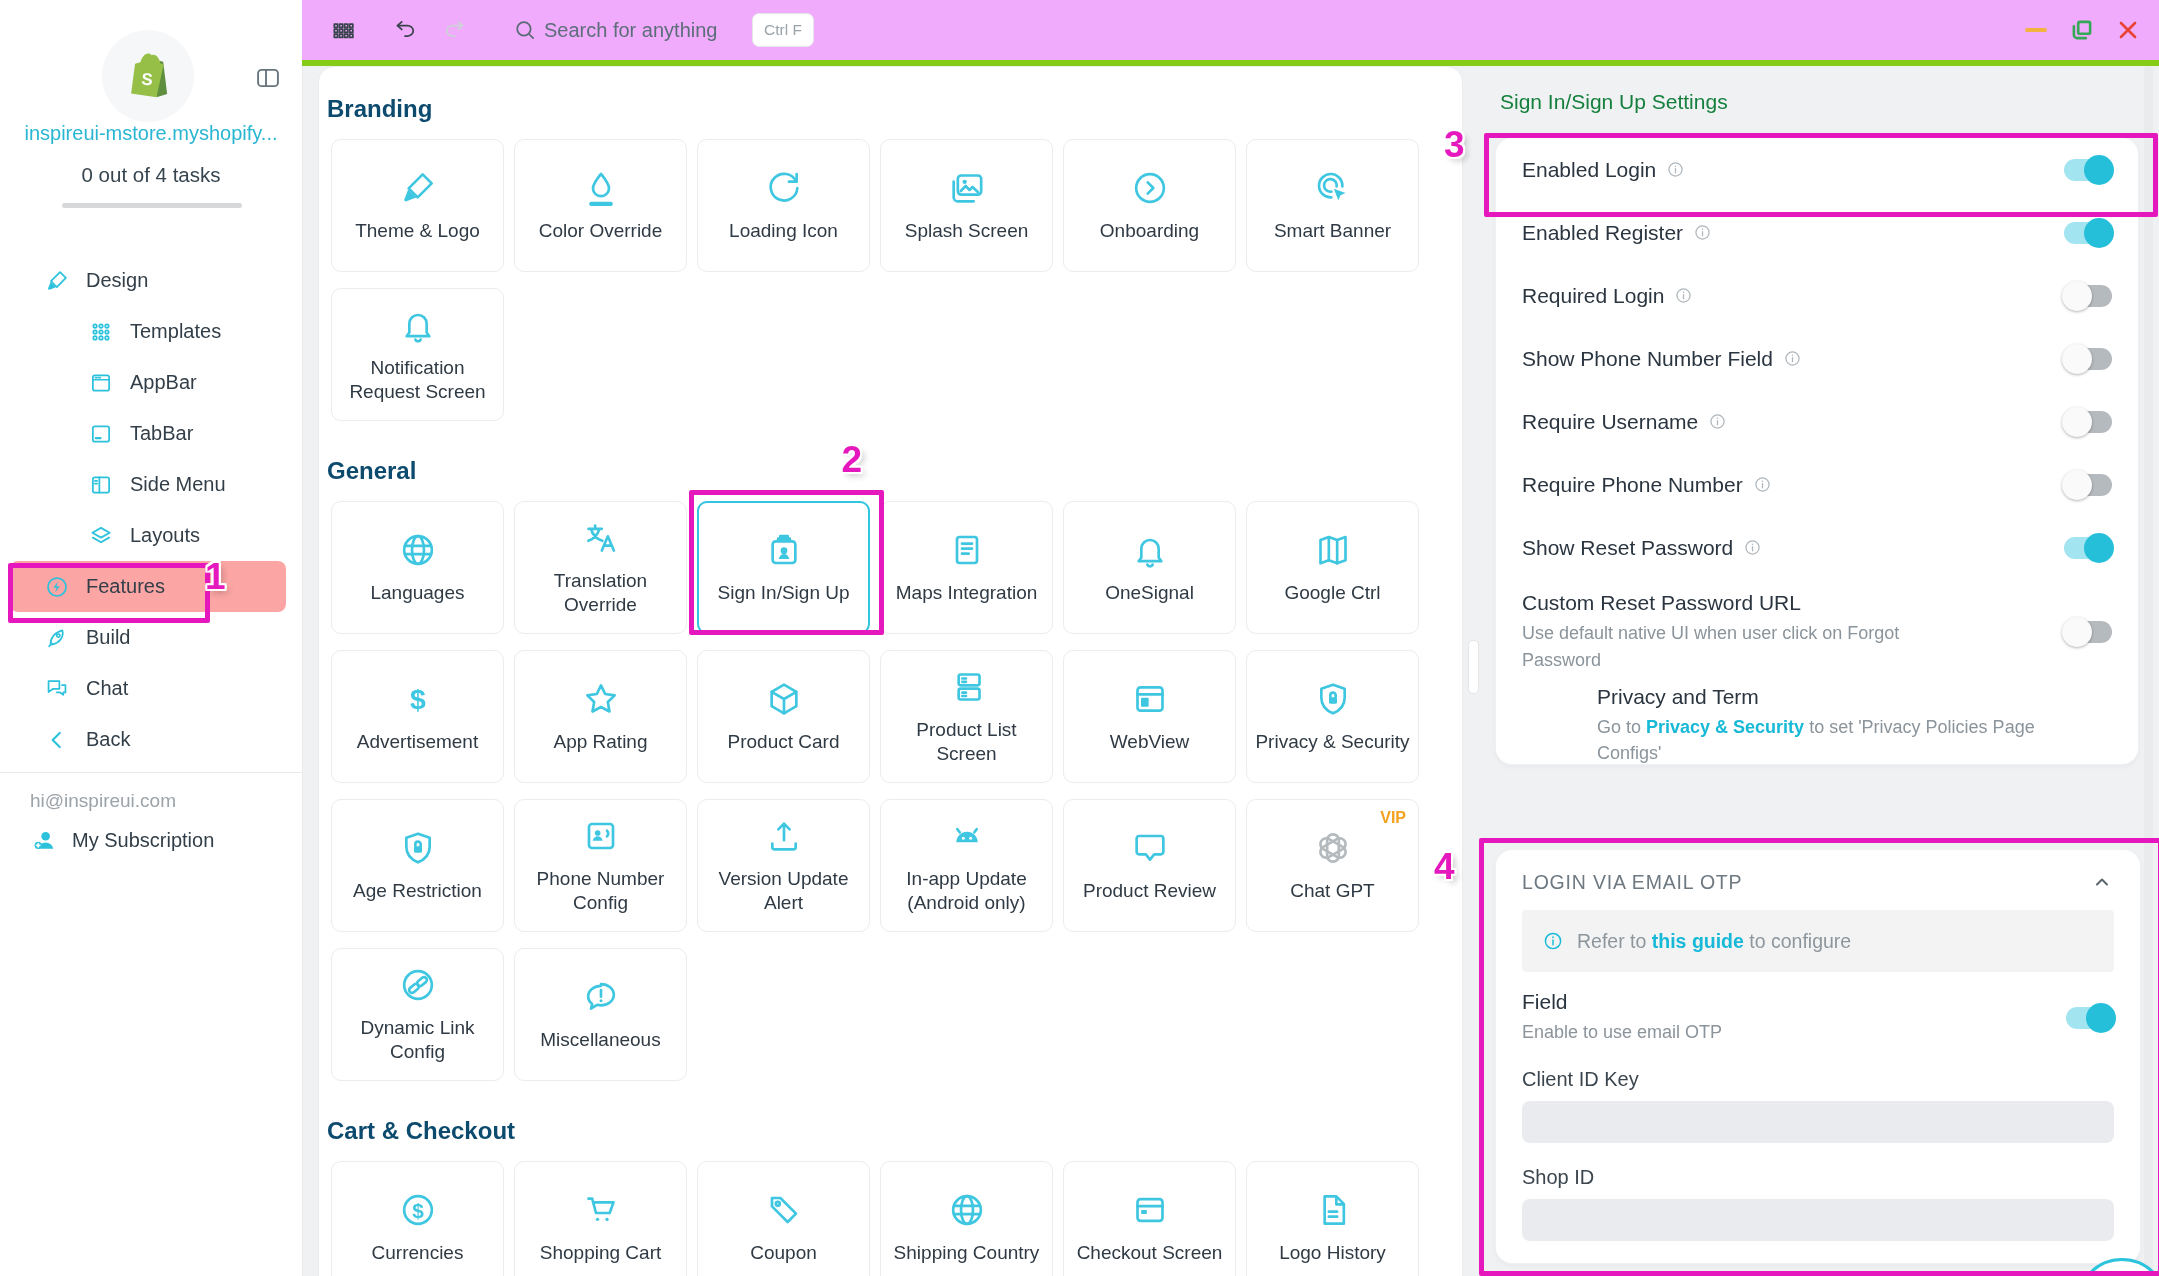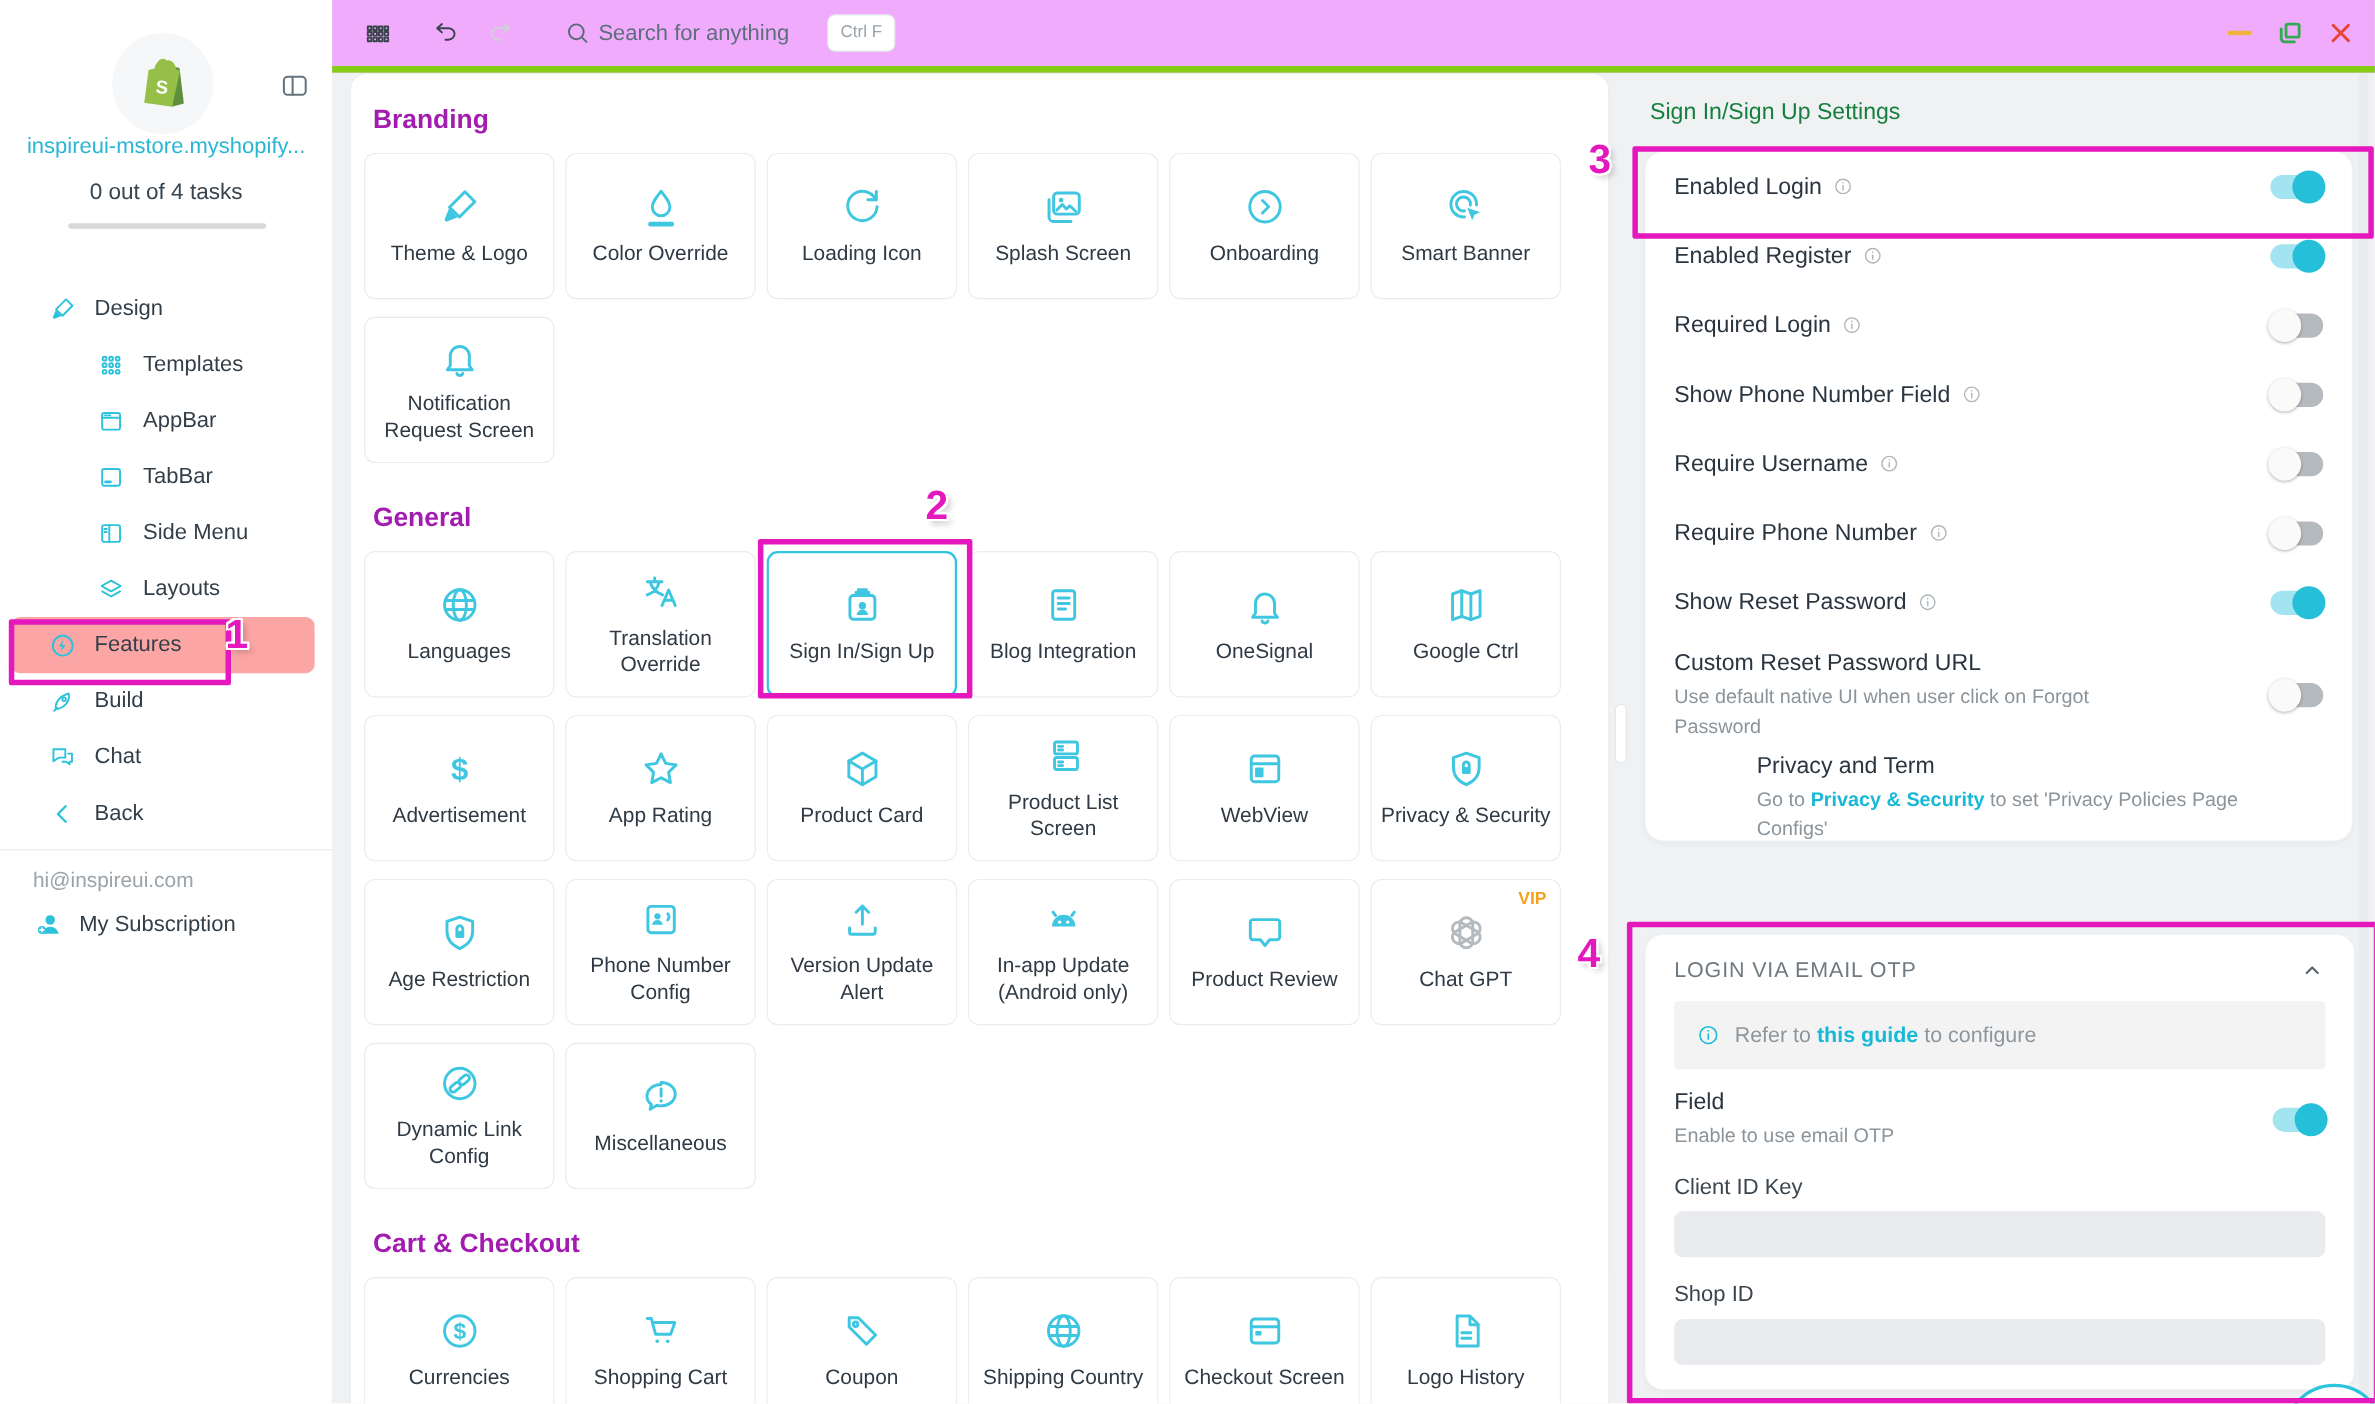--- a/index.html
+++ b/index.html
@@ -46,21 +46,21 @@
   .tb-chip{left:450px;top:13px;height:32px;padding:0 11px;display:flex;align-items:center;
            border:1.5px solid #e3e6e8;border-radius:7px;font-size:15.5px;color:#99a3aa;background:#fff}
   .win-min{right:112px;top:28px;width:22px;height:4px;border-radius:2px;background:#f2b33e;position:absolute}
   .win-max{right:64px;top:17px;width:26px;height:26px;color:#35a853;position:absolute}
   .win-close{right:18px;top:17px;width:26px;height:26px;color:#e94334;position:absolute}
   .win-close .ic g,.win-max .ic g{stroke-width:2.4}
 
   
   .main-card{position:absolute;left:318px;top:66px;width:1143px;height:1320px;background:#fff;
              border:1px solid #eaecee;border-radius:16px;z-index:1}
-  .section-title{font-size:24px;font-weight:700;color:#a21caf;margin:36px 0 16px 20px}
+  .section-title{font-size:24px;font-weight:700;color:#0c4a6e;margin:36px 0 16px 8px}
   .section-title.first{margin-top:28px}
   .grid{display:grid;grid-template-columns:repeat(6,173px);grid-auto-rows:133px;gap:16px 10px;padding-left:12px}
   .feature-card{position:relative;background:#fff;border:1.5px solid #ececee;border-radius:10px;
                 display:flex;flex-direction:column;align-items:center;justify-content:center;
                 gap:11px;cursor:pointer;box-sizing:border-box}
   .feature-card .ic{width:40px;height:40px;color:#3fc6e0}
   .feature-card.gray-icon .ic{color:#b4babe}
   .feature-card.selected{border:2.5px solid #30c4de}
   .fc-label{font-size:19px;color:#2f3a44;text-align:center;line-height:1.28;padding:0 6px}
   .vip{position:absolute;top:9px;right:12px;color:#f5a11d;font-weight:700;font-size:16px}
@@ -432,21 +432,21 @@
           <div class="annot-box box2"></div>
           <div class="annot-num num2">2</div>
         </div>
         <div class="feature-card">
           <svg class="ic " viewBox="0 0 24 24">
             <g fill="none" stroke="currentColor" stroke-width="1.6" stroke-linecap="round" stroke-linejoin="round">
               <rect x="6" y="4.2" width="12" height="15.6" rx="1.5"></rect>
               <path d="M9 8.2h6M9 11.2h6M9 14.2h4"></path>
             </g>
           </svg>
-          <div class="fc-label">Blog Integration</div>
+          <div class="fc-label">Maps Integration</div>
         </div>
         <div class="feature-card">
           <svg class="ic " viewBox="0 0 24 24">
             <g fill="none" stroke="currentColor" stroke-width="1.6" stroke-linecap="round" stroke-linejoin="round">
               <path d="M6.8 16.5v-5.3a5.2 5.2 0 0 1 10.4 0v5.3l1.6 2.2H5.2z"></path>
               <path d="M10.4 20.7a1.7 1.7 0 0 0 3.2 0"></path>
             </g>
           </svg>
           <div class="fc-label">OneSignal</div>
         </div>

